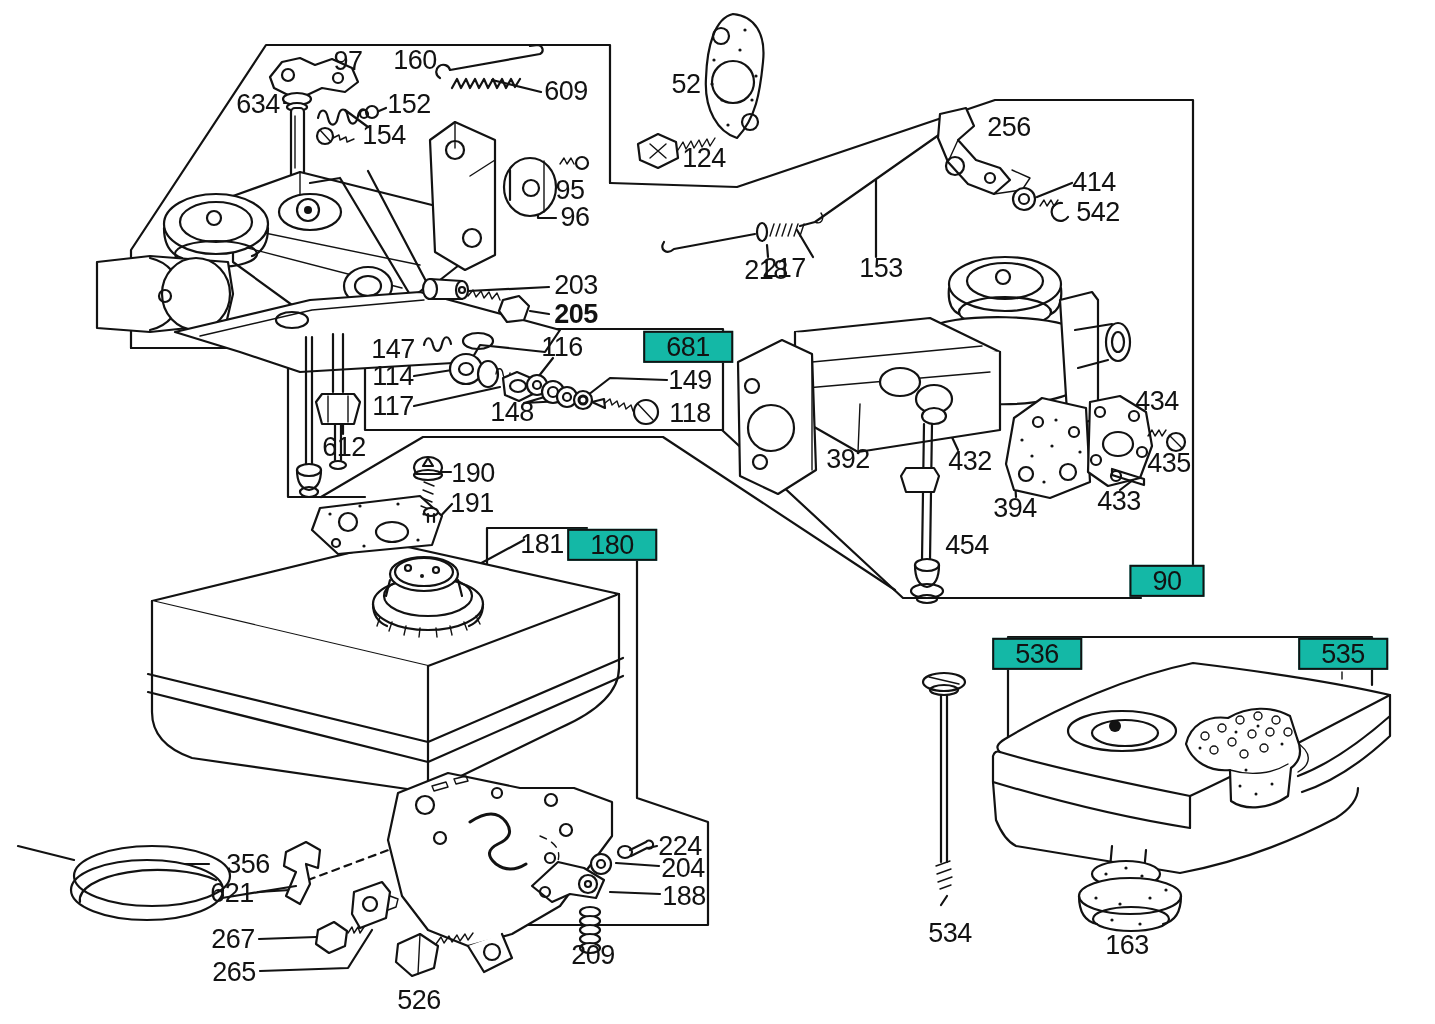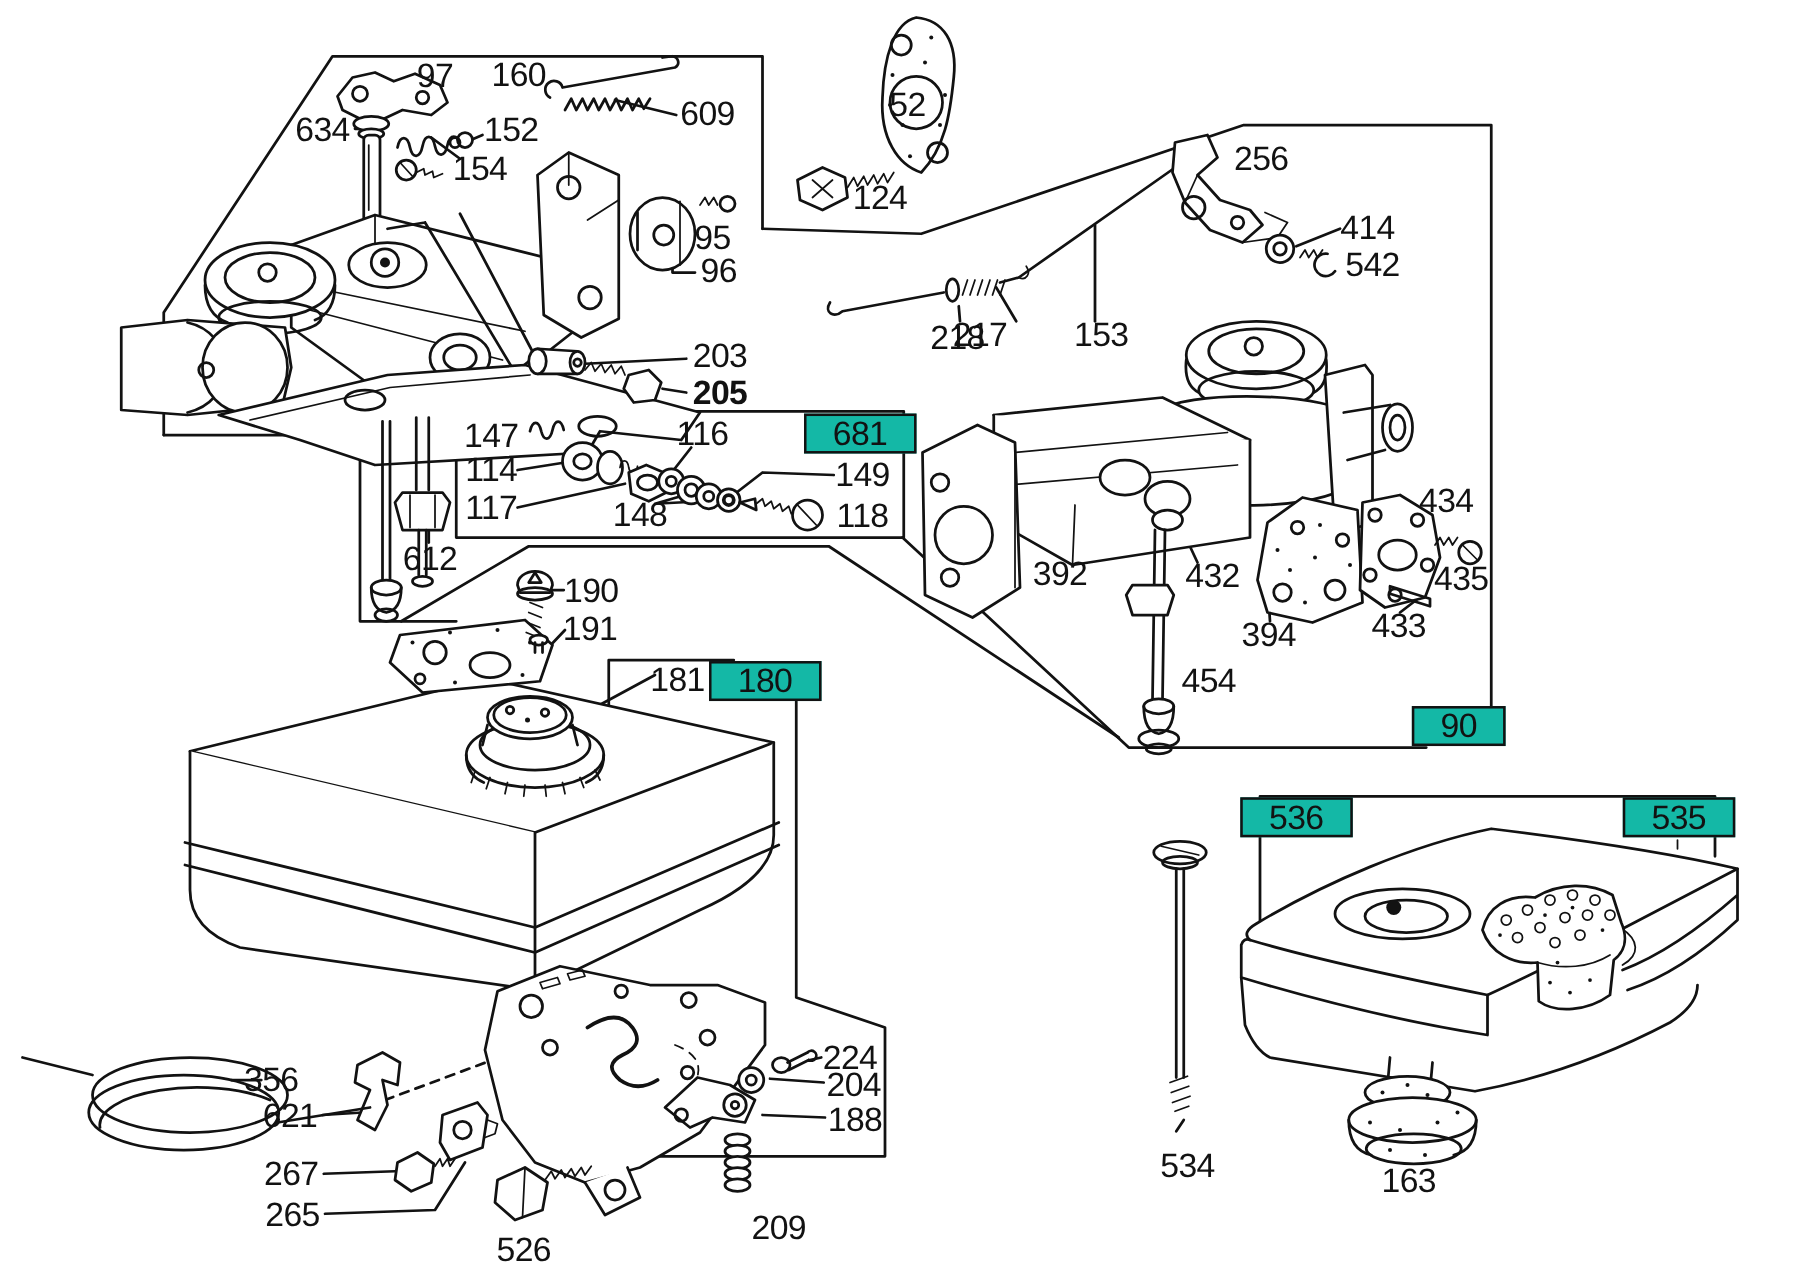--- a/index.html
+++ b/index.html
@@ -433,47 +433,47 @@
       <div class="callout" style="left: 576px; top: 314px; font-weight: bold;">205</div>
       <div class="callout" style="left: 344px; top: 447px;">612</div>
       <div class="callout" style="left: 393px; top: 349px;">147</div>
       <div class="callout" style="left: 562px; top: 347px;">116</div>
       <div class="callout boxed" style="left: 688px; top: 347px;">681</div>
       <div class="callout" style="left: 393px; top: 376px;">114</div>
       <div class="callout" style="left: 690px; top: 380px;">149</div>
       <div class="callout" style="left: 393px; top: 406px;">117</div>
       <div class="callout" style="left: 512px; top: 412px;">148</div>
       <div class="callout" style="left: 690px; top: 413px;">118</div>
-      <div class="callout" style="left: 686px; top: 84px; margin-left: 40px;">52</div>
+      <div class="callout" style="left: 686px; top: 84px;">52</div>
       <div class="callout" style="left: 704px; top: 158px;">124</div>
       <div class="callout" style="left: 1009px; top: 127px;">256</div>
       <div class="callout" style="left: 1094px; top: 182px;">414</div>
       <div class="callout" style="left: 1098px; top: 212px;">542</div>
       <div class="callout" style="left: 766px; top: 270px;">218</div>
       <div class="callout" style="left: 784px; top: 268px;">217</div>
       <div class="callout" style="left: 881px; top: 268px;">153</div>
       <div class="callout" style="left: 848px; top: 459px;">392</div>
       <div class="callout" style="left: 970px; top: 461px;">432</div>
       <div class="callout" style="left: 1157px; top: 401px;">434</div>
       <div class="callout" style="left: 1169px; top: 463px;">435</div>
       <div class="callout" style="left: 1119px; top: 501px;">433</div>
       <div class="callout" style="left: 1015px; top: 508px;">394</div>
       <div class="callout" style="left: 967px; top: 545px;">454</div>
       <div class="callout boxed" style="left: 1167px; top: 581px;">90</div>
       <div class="callout" style="left: 473px; top: 473px;">190</div>
       <div class="callout" style="left: 472px; top: 503px;">191</div>
       <div class="callout" style="left: 542px; top: 544px;">181</div>
       <div class="callout boxed" style="left: 612px; top: 545px;">180</div>
-      <div class="callout" style="left: 217px; top: 864px;">356</div>
+      <div class="callout" style="left: 248px; top: 864px;">356</div>
       <div class="callout" style="left: 232px; top: 893px;">621</div>
       <div class="callout" style="left: 233px; top: 939px;">267</div>
       <div class="callout" style="left: 234px; top: 972px;">265</div>
       <div class="callout" style="left: 419px; top: 1000px;">526</div>
       <div class="callout" style="left: 680px; top: 846px;">224</div>
       <div class="callout" style="left: 683px; top: 868px;">204</div>
       <div class="callout" style="left: 684px; top: 896px;">188</div>
-      <div class="callout" style="left: 623px; top: 955px; margin-top: 27px;">209</div>
+      <div class="callout" style="left: 593px; top: 955px;">209</div>
       <div class="callout boxed" style="left: 1037px; top: 654px;">536</div>
       <div class="callout boxed" style="left: 1343px; top: 654px;">535</div>
       <div class="callout" style="left: 950px; top: 933px;">534</div>
       <div class="callout" style="left: 1127px; top: 945px;">163</div>
     </div>
 </div>
 
 </body></html>

